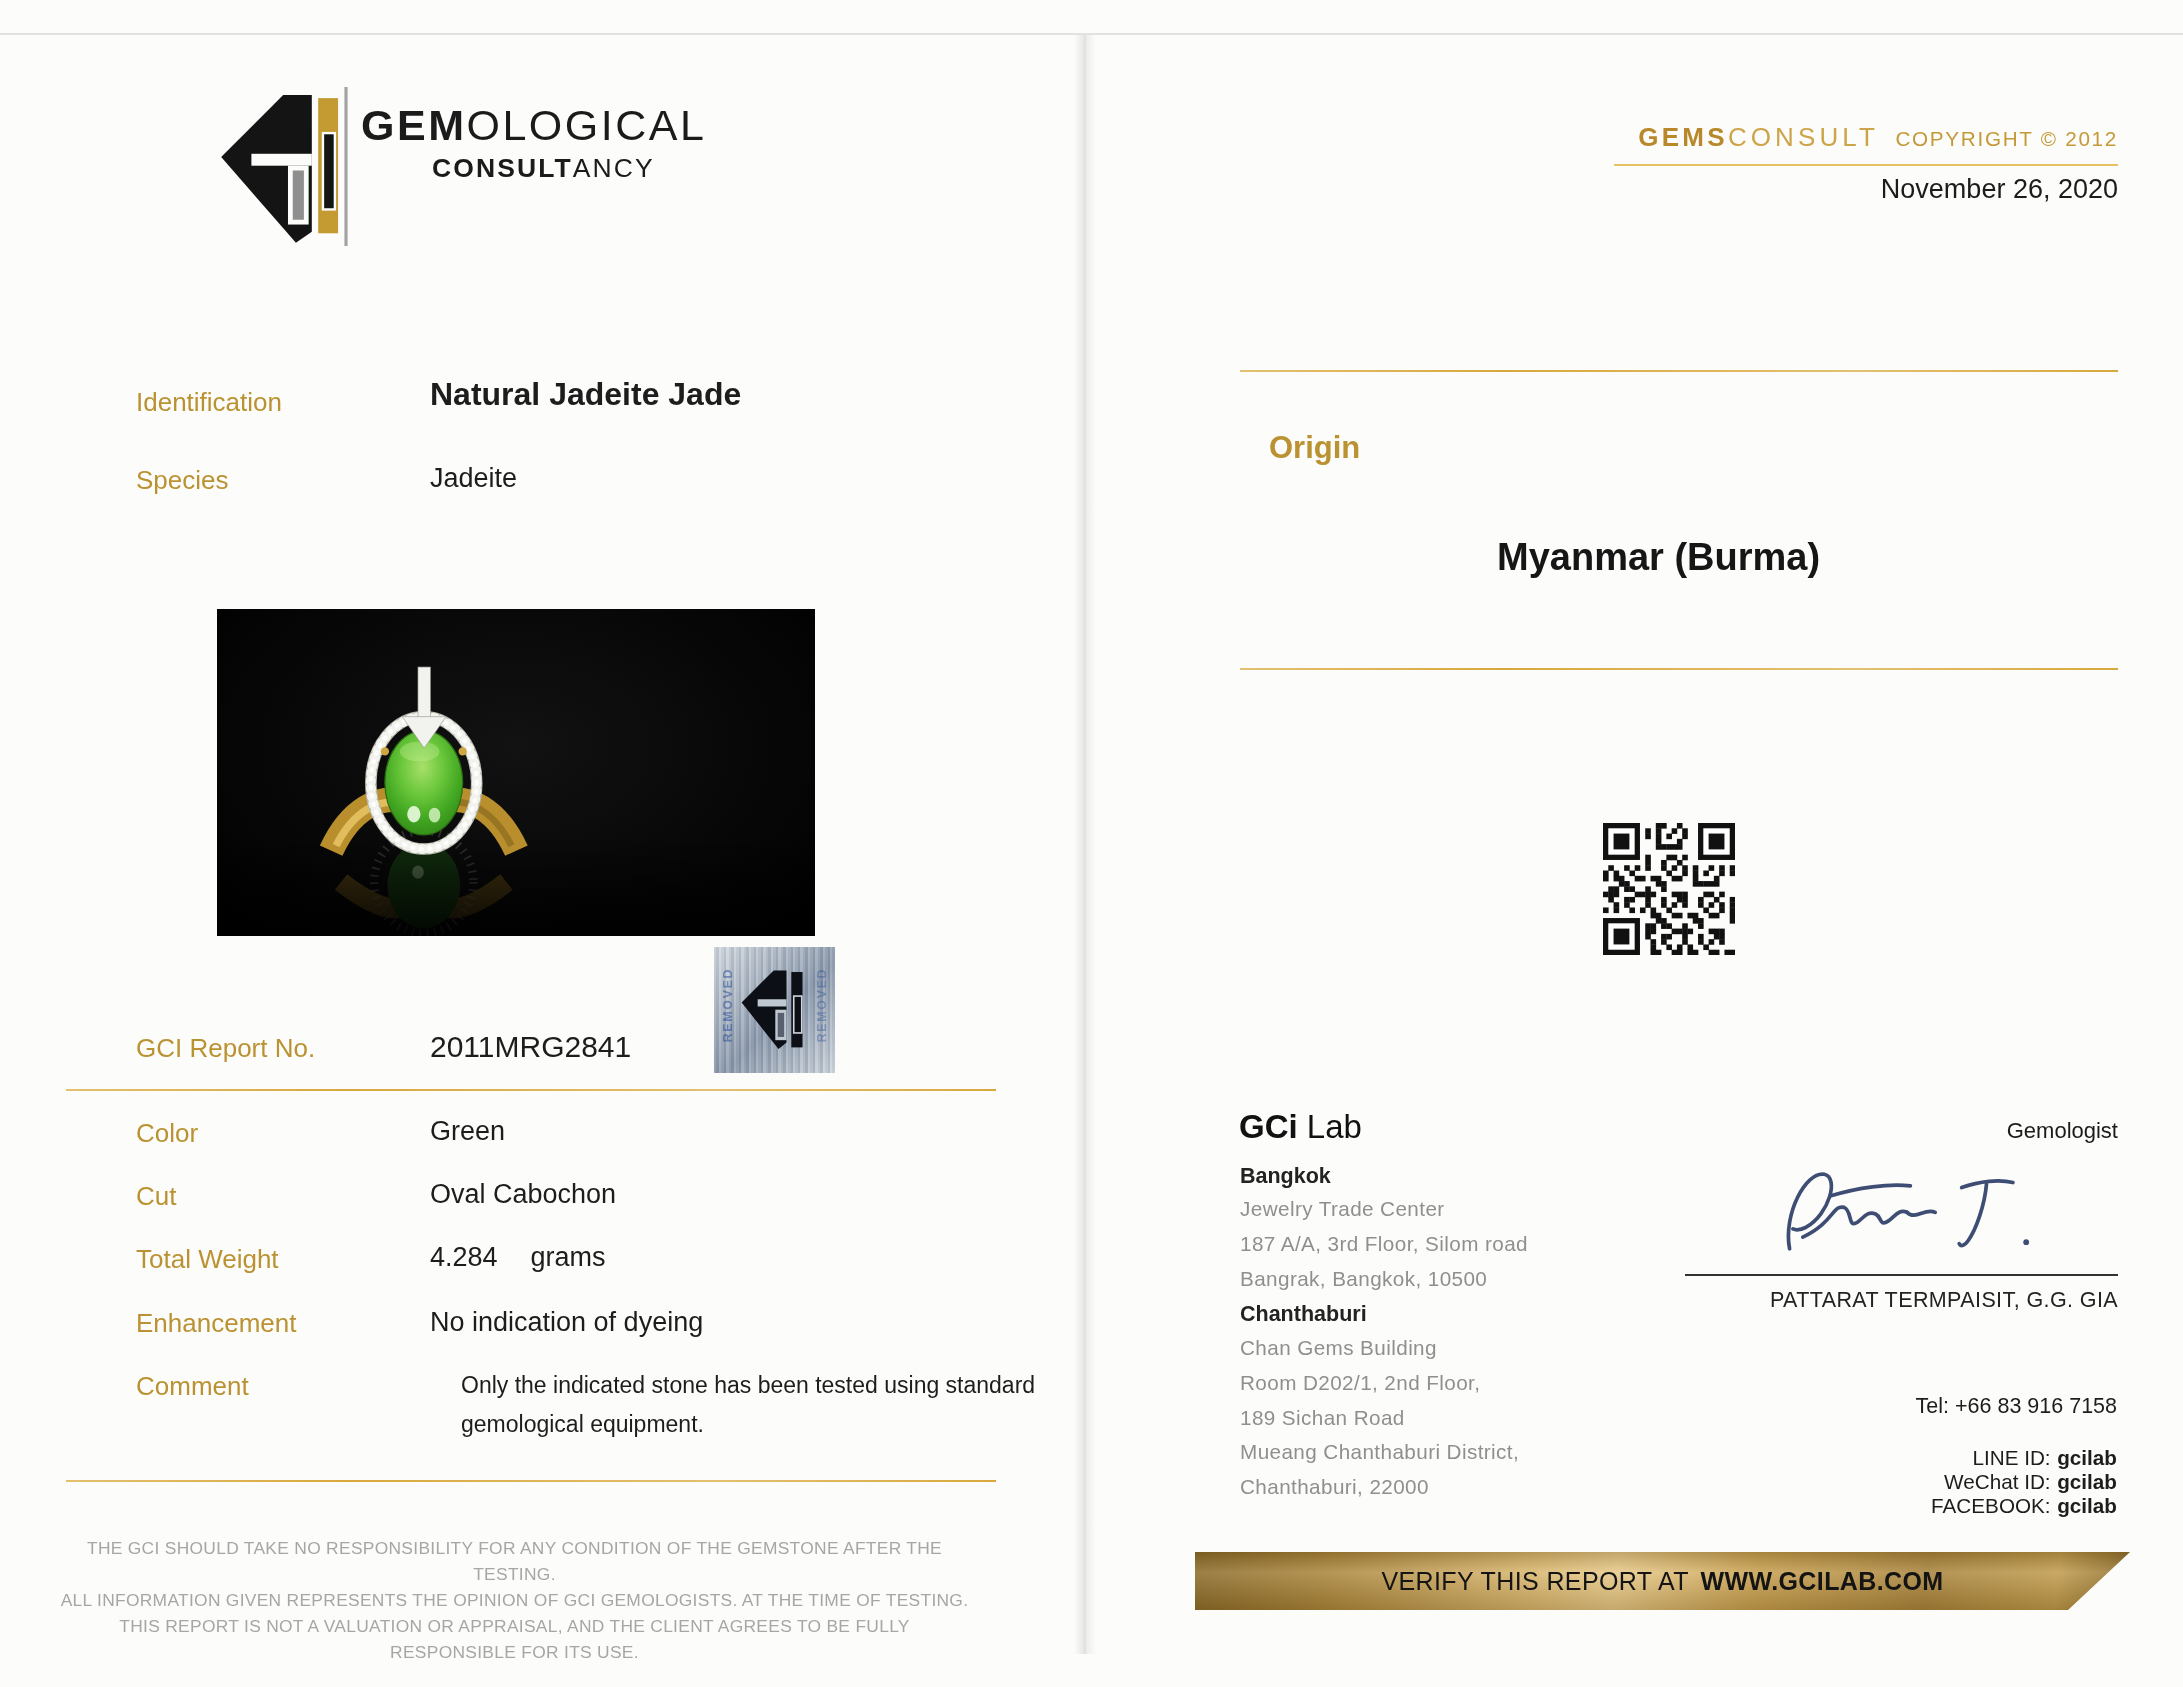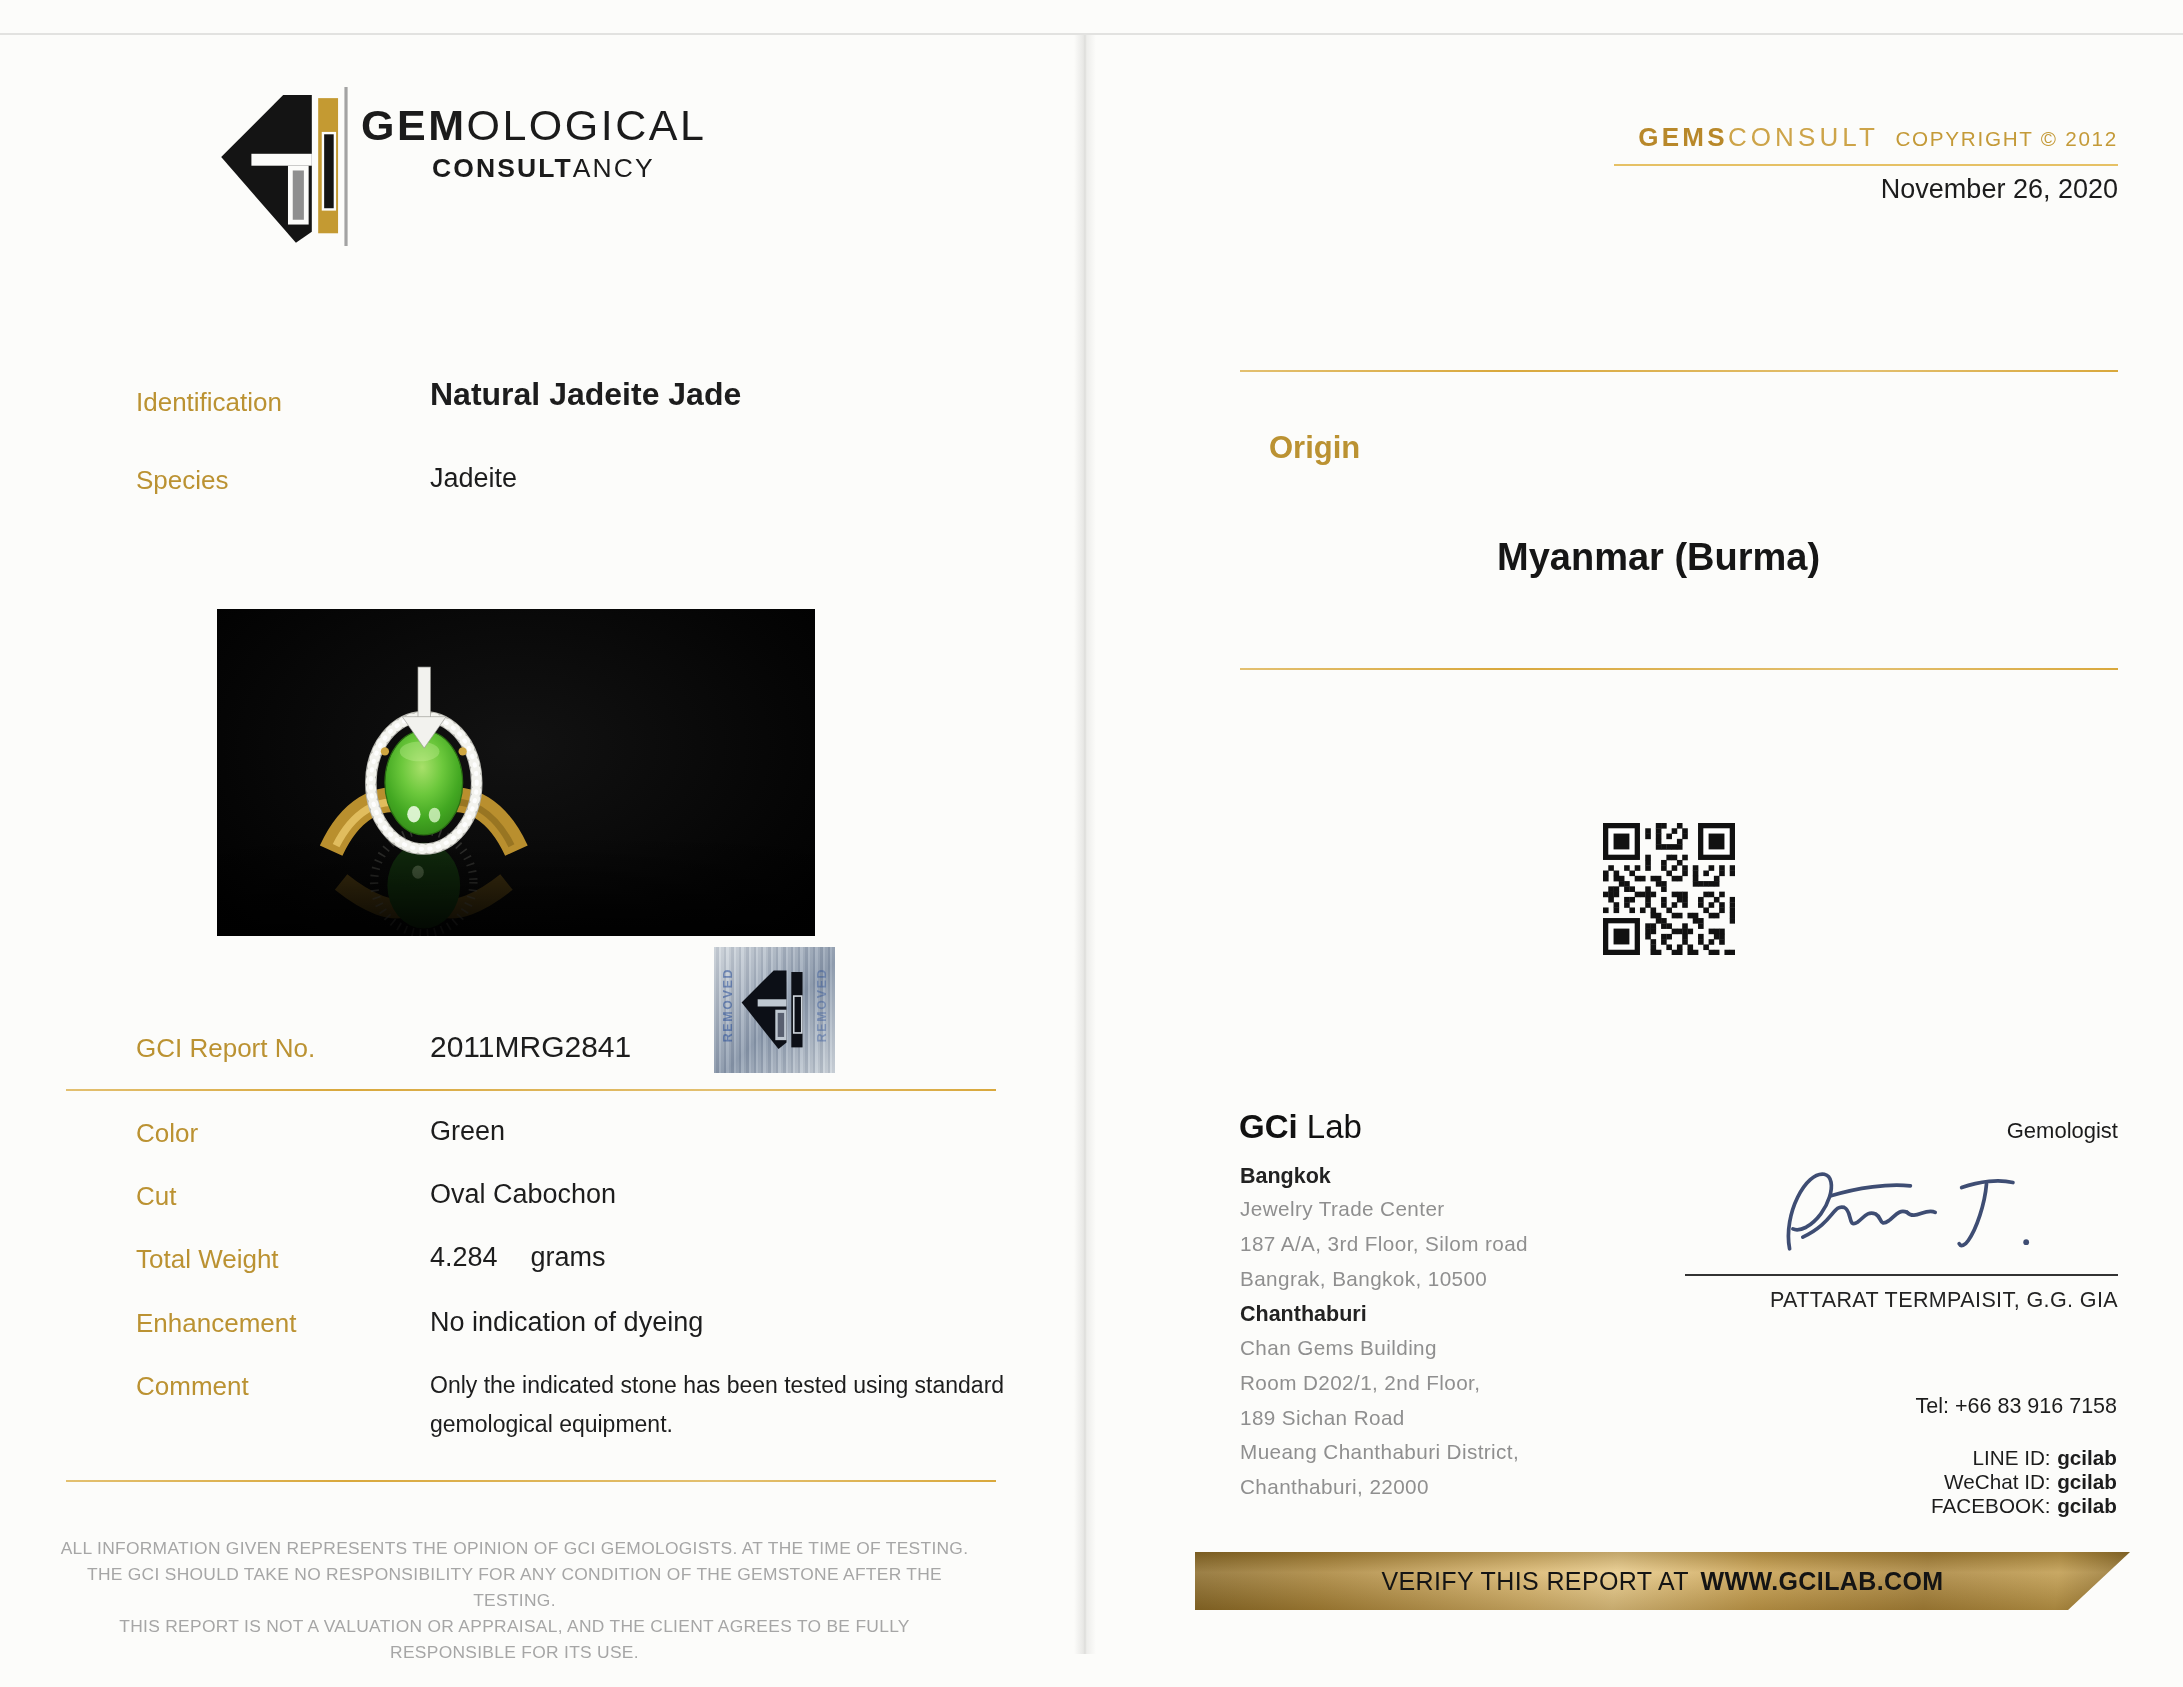--- a/index.html
+++ b/index.html
@@ -171,27 +171,27 @@
   <div class="abs lbl row-label" style="top:1181px;">Cut</div>
   <div class="abs val row-value" style="top:1179px;">Oval Cabochon</div>
 
   <div class="abs lbl row-label" style="top:1244px;">Total Weight</div>
   <div class="abs val row-value" style="top:1242px;"><span>4.284</span><span class="unit">grams</span></div>
 
   <div class="abs lbl row-label" style="top:1308px;">Enhancement</div>
   <div class="abs val row-value" style="top:1307px;">No indication of dyeing</div>
 
   <div class="abs lbl row-label" style="top:1371px;">Comment</div>
-  <div class="abs val comment-value row-value" style="top:1366px;">Only the indicated stone has been tested using standard gemological equipment.</div>
+  <div class="abs val comment-value row-value" style="top:1366px;margin-left:31px;">Only the indicated stone has been tested using standard gemological equipment.</div>
 
   <div class="abs gold-rule" style="left:66px;top:1480px;width:930px;"></div>
 
   <div class="abs disclaimer">
+    <div>THE GCI SHOULD TAKE NO RESPONSIBILITY FOR ANY CONDITION OF THE GEMSTONE AFTER THE TESTING.</div>
     <div>ALL INFORMATION GIVEN REPRESENTS THE OPINION OF GCI GEMOLOGISTS. AT THE TIME OF TESTING.</div>
-    <div>THE GCI SHOULD TAKE NO RESPONSIBILITY FOR ANY CONDITION OF THE GEMSTONE AFTER THE TESTING.</div>
     <div>THIS REPORT IS NOT A VALUATION OR APPRAISAL, AND THE CLIENT AGREES TO BE FULLY RESPONSIBLE FOR ITS USE.</div>
   </div>
 
   <div class="abs r-header">
     <span class="brand-b">GEMS</span><span class="brand-r">CONSULT</span><span class="copyright">COPYRIGHT © 2012</span>
   </div>
   <div class="abs r-underline"></div>
   <div class="abs r-date">November 26, 2020</div>
 
   <div class="abs gold-rule origin-rule-top"></div>

